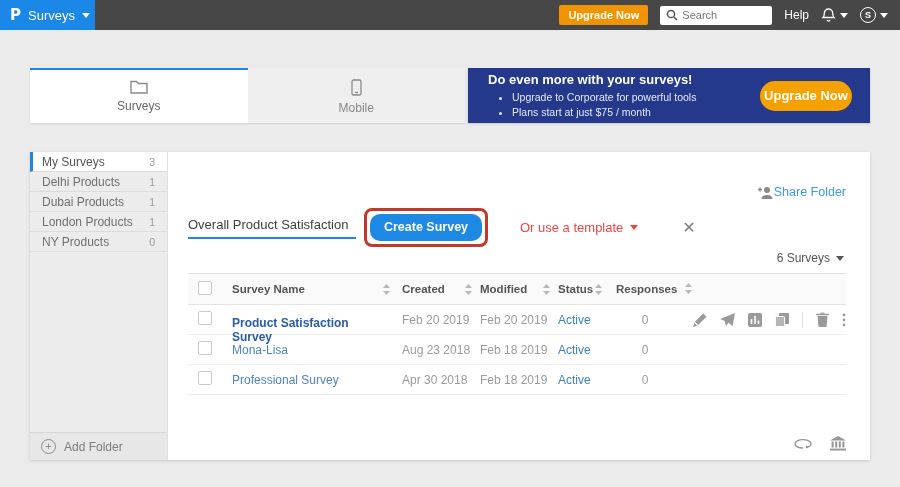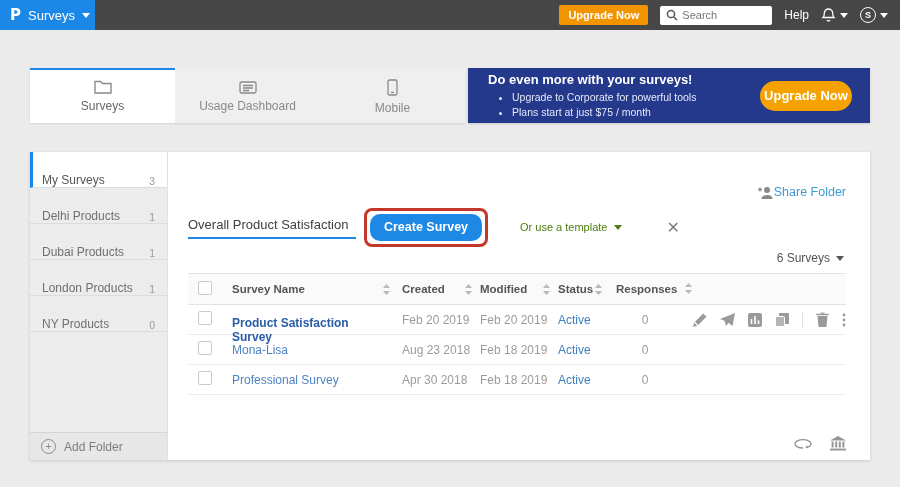--- a/index.html
+++ b/index.html
@@ -30,35 +30,35 @@
   .banner { flex:1; background:#24388c; color:#fff; display:flex; align-items:center; padding:0 18px 0 20px; box-shadow:0 1px 2px rgba(0,0,0,.15); }
   .banner-text { flex:1; }
   .banner-title { font-size:13px; font-weight:bold; margin-bottom:3px; }
   .banner ul { list-style:disc; margin-left:24px; }
   .banner li { font-size:10.5px; color:#e4e8f7; line-height:1.35; }
   .banner-cta { background:#f5a201; border:none; color:#fff; font-weight:bold; font-size:13px; width:92px; height:30px; border-radius:15px; cursor:pointer; font-family:inherit; }
 
   
   .card { display:flex; margin:29px 30px 0 30px; height:308px; background:#fff; box-shadow:0 1px 3px rgba(0,0,0,.15); }
   .folders { width:138px; background:#ececec; border-right:1px solid #e0e0e0; display:flex; flex-direction:column; }
-  .folder-item { height:36px; display:flex; align-items:flex-end; justify-content:space-between; padding:0 12px; font-size:12px; color:#707070; border-bottom:1px solid #dcdcdc; cursor:pointer; }
+  .folder-item { height:20px; display:flex; align-items:center; justify-content:space-between; padding:0 12px; font-size:12px; color:#707070; border-bottom:1px solid #dcdcdc; cursor:pointer; }
   .folder-item.active { background:#fff; border-left:3px solid #1b87e6; padding-left:9px; color:#555; }
   .folder-count { font-size:10.5px; color:#9b9b9b; }
   .folders-footer { margin-top:auto; height:28px; border-top:1px solid #d6d6d6; background:#e7e7e7; display:flex; align-items:center; gap:8px; padding:0 11px; font-size:12px; color:#7d7d7d; cursor:pointer; }
   .plus-circle { width:15px; height:15px; border:1.5px solid #8b8b8b; border-radius:50%; display:flex; align-items:center; justify-content:center; font-size:11px; color:#8b8b8b; line-height:1; }
 
   .main { flex:1; position:relative; padding:12px 24px 0 20px; background:#fff; }
   .share-row { display:flex; justify-content:flex-end; align-items:center; gap:0; height:16px;margin-top:20px; }
   .share-label { color:#3e9bd6; font-size:12.5px; cursor:pointer; }
 
   .create-row { display:flex; align-items:center; margin-top:9px; height:36px; }
   .survey-input { width:168px; border:none; border-bottom:2px solid #1b87e6; font-size:13px; color:#404040; padding:2px 0 5px; outline:none; background:transparent; font-family:inherit; }
   .red-highlight { margin-left:8px; border:3.5px solid #c4372b; border-radius:8px; padding:3px; display:inline-block; }
   .create-btn { width:112px; height:27px; background:#1e88e5; border:none; border-radius:10px; color:#fff; font-weight:bold; font-size:12.5px; cursor:pointer; font-family:inherit; }
-  .template-link { margin-left:32px; display:flex; align-items:center; gap:7px; color:#4d7c0f; font-size:11px; cursor:pointer; }
+  .template-link { margin-left:32px; display:flex; align-items:center; gap:7px; color:#ef4444; font-size:13px; cursor:pointer; }
   .close-x { margin-left:44px; color:#7d7d7d; font-size:16px; cursor:pointer; }
 
   .count-row { display:flex; justify-content:flex-end; align-items:center; gap:6px; margin:6px 2px 8px 0; color:#555; font-size:12px; cursor:pointer; }
 
   
   .thead { display:flex; align-items:center; height:32px; background:#fafafa; border-top:1px solid #e3e3e3; border-bottom:1px solid #e3e3e3; font-size:11.5px; font-weight:bold; color:#555; }
   .trow { display:flex; align-items:center; height:30px; border-bottom:1px solid #ededed; font-size:12px; }
   .col-check { width:44px; padding-left:10px; }
   .col-name { width:170px; display:flex; align-items:center; justify-content:space-between; padding-right:12px; }
   .col-created, .col-modified { width:78px; display:flex; align-items:center; justify-content:space-between; padding-right:8px; }
@@ -114,27 +114,20 @@
 
   <div class="tabrow">
     <nav class="tabs">
       <div class="tab active">
         <svg width="18" height="14" viewBox="0 0 18 14" fill="none" stroke="#8a8a8a" stroke-width="1.4">
             <path d="M1 13V1.5h5.5l2 2H17V13H1z"></path>
           </svg>
         <span>Surveys</span>
       </div>
       <div class="tab">
-        <svg width="18" height="13" viewBox="0 0 18 13" fill="none" stroke="#8a8a8a" stroke-width="1.3">
-            <rect x="1" y="1" width="16" height="11" rx="1.5"></rect>
-            <path d="M4 4.5h10M4 7h10M4 9.5h6"></path>
-          </svg>
-        <span>Usage Dashboard</span>
-      </div>
-      <div class="tab">
         <svg width="11" height="17" viewBox="0 0 11 17" fill="none" stroke="#8a8a8a" stroke-width="1.3">
             <rect x="1" y="1" width="9" height="15" rx="1.5"></rect>
             <path d="M4 13.5h3"></path>
           </svg>
         <span>Mobile</span>
       </div>
     </nav>
     <aside class="banner">
       <div class="banner-text">
         <div class="banner-title">Do even more with your surveys!</div>

